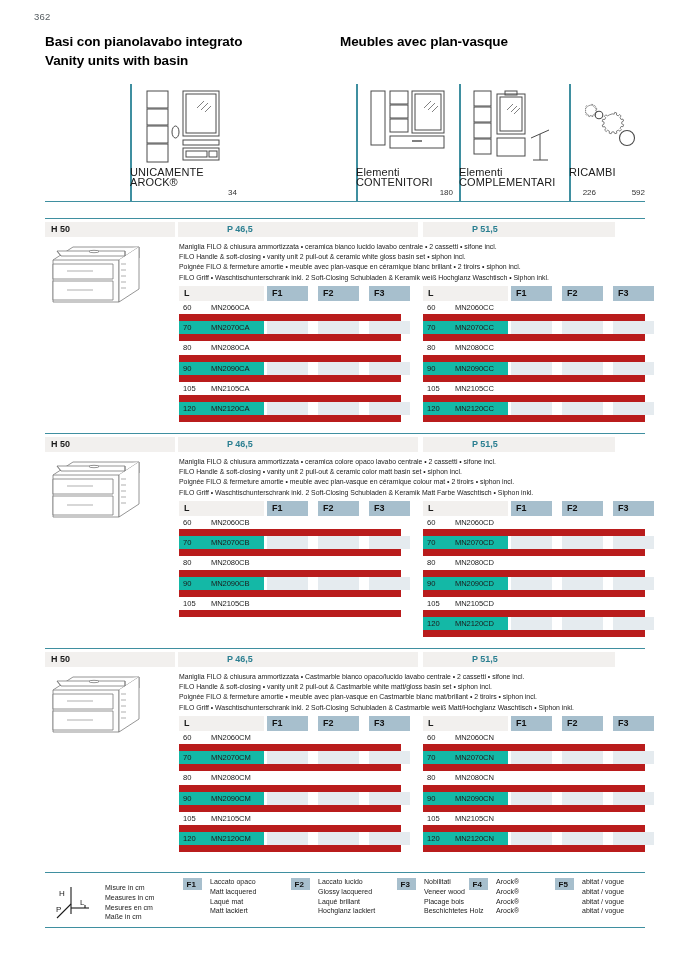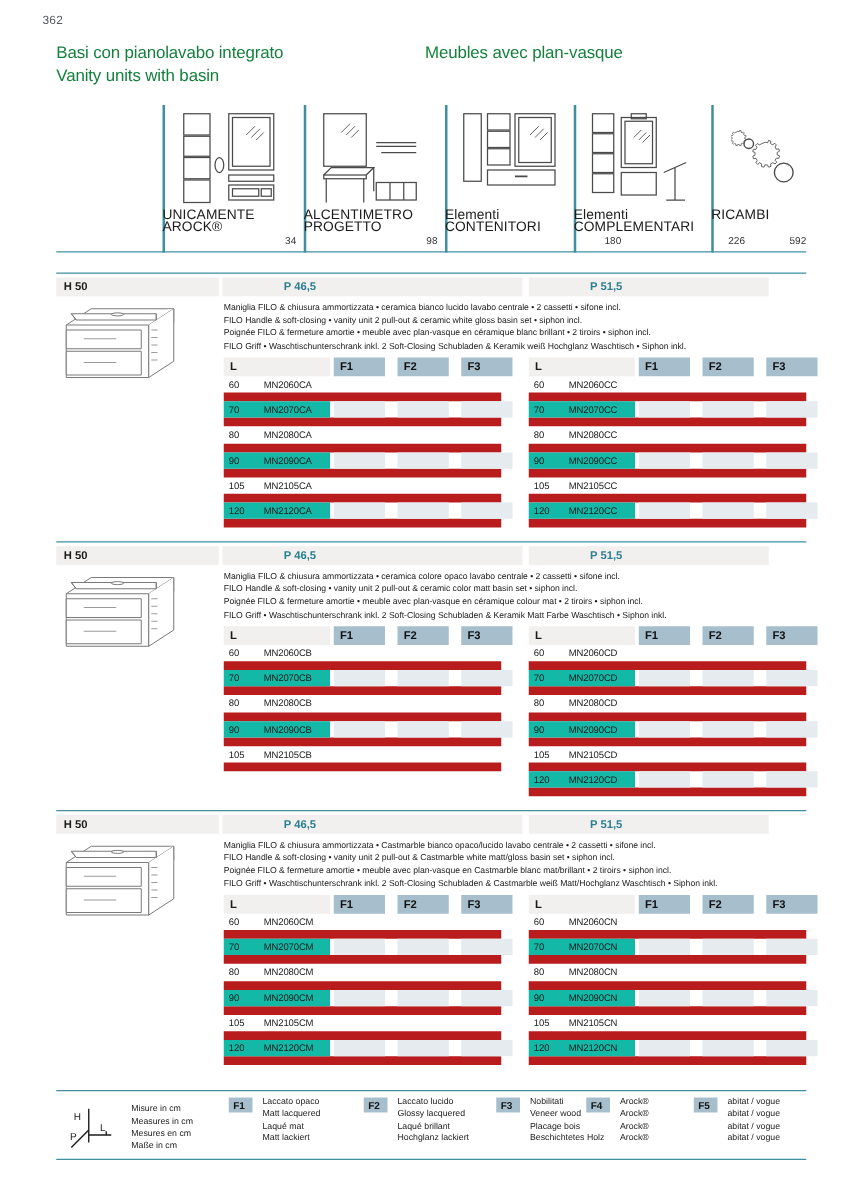--- a/index.html
+++ b/index.html
@@ -39,22 +39,22 @@
   }
   .title-row {
     display: flex;
     height: 19px;
     align-items: flex-start;
   }
   .title-col-a { width: 295px; }
   .title-col-b { width: 300px; }
   .title-text {
     font-size: 13.5px;
-    font-weight: normal;
-    color: #15803d;
+    font-weight: bold;
+    color: #000000;
     letter-spacing: -.1px;
     line-height: 19px;
     white-space: nowrap;
   }
 
   
   .navstrip {
     position: absolute;
     left: 45px; top: 84px;
     width: 600px;
@@ -343,43 +343,20 @@
           </g>
         </svg>
       </div>
       <div class="nav-label">
         <span class="lbl-strong">UNICAMENTE</span>
         <span class="lbl-strong">AROCK®</span>
       </div>
       <div class="nav-num" style="left:0;width:107px;">34</div>
     </div>
 
-    <div class="nav-item" style="left:198px;width:113px;">
-      <div class="nav-divider"></div>
-      <div class="nav-icon">
-        <svg width="82" height="78" viewBox="0 0 82 78">
-          <g fill="none" stroke="#4a4a4a" stroke-width="1">
-            <rect x="4" y="3" width="34" height="42"></rect>
-            <path d="M18 18 l7 -7 M22 20 l7 -7 M26 22 l6 -6" stroke-width=".7"></path>
-            <path d="M46 26 h32 M46 29 h32"></path>
-            <path d="M50 34 h28"></path>
-            <rect x="4" y="52" width="34" height="3"></rect>
-            <path d="M6 55 v19 M36 55 v19 M4 52 l6 -6 h34 l-6 6"></path>
-            <path d="M44 46 v19"></path>
-            <rect x="46" y="58" width="32" height="14"></rect>
-            <path d="M57 58 v14 M68 58 v14"></path>
-          </g>
-        </svg>
-      </div>
-      <div class="nav-label">
-        <span class="lbl-strong">ALCENTIMETRO</span>
-        <span class="lbl-strong">PROGETTO</span>
-      </div>
-      <div class="nav-num" style="left:0;width:107px;">98</div>
-    </div>
 
     <div class="nav-item" style="left:311px;width:103px;">
       <div class="nav-divider"></div>
       <div class="nav-icon">
         <svg width="82" height="78" viewBox="0 0 82 78">
           <g fill="none" stroke="#4a4a4a" stroke-width="1">
             <rect x="3" y="3" width="14" height="54"></rect>
             <rect x="22" y="3" width="18" height="13"></rect>
             <rect x="22" y="17" width="18" height="13"></rect>
             <rect x="22" y="31" width="18" height="13"></rect>
@@ -388,21 +365,21 @@
             <path d="M56 20 l7 -7 M60 22 l7 -7 M64 24 l6 -6" stroke-width=".7"></path>
             <rect x="22" y="48" width="54" height="12"></rect>
             <path d="M44 53 h10" stroke-width="1.4"></path>
           </g>
         </svg>
       </div>
       <div class="nav-label">
         <span class="lbl-strong">Elementi</span>
         <span class="lbl-strong">CONTENITORI</span>
       </div>
-      <div class="nav-num" style="left:0;width:97px;padding-left:44px;">180</div>
+      <div class="nav-num" style="left:0;width:97px;">180</div>
     </div>
 
     <div class="nav-item" style="left:414px;width:110px;">
       <div class="nav-divider"></div>
       <div class="nav-icon">
         <svg width="82" height="78" viewBox="0 0 82 78">
           <g fill="none" stroke="#4a4a4a" stroke-width="1">
             <rect x="3" y="3" width="17" height="15"></rect>
             <rect x="3" y="19" width="17" height="15"></rect>
             <rect x="3" y="35" width="17" height="15"></rect>

